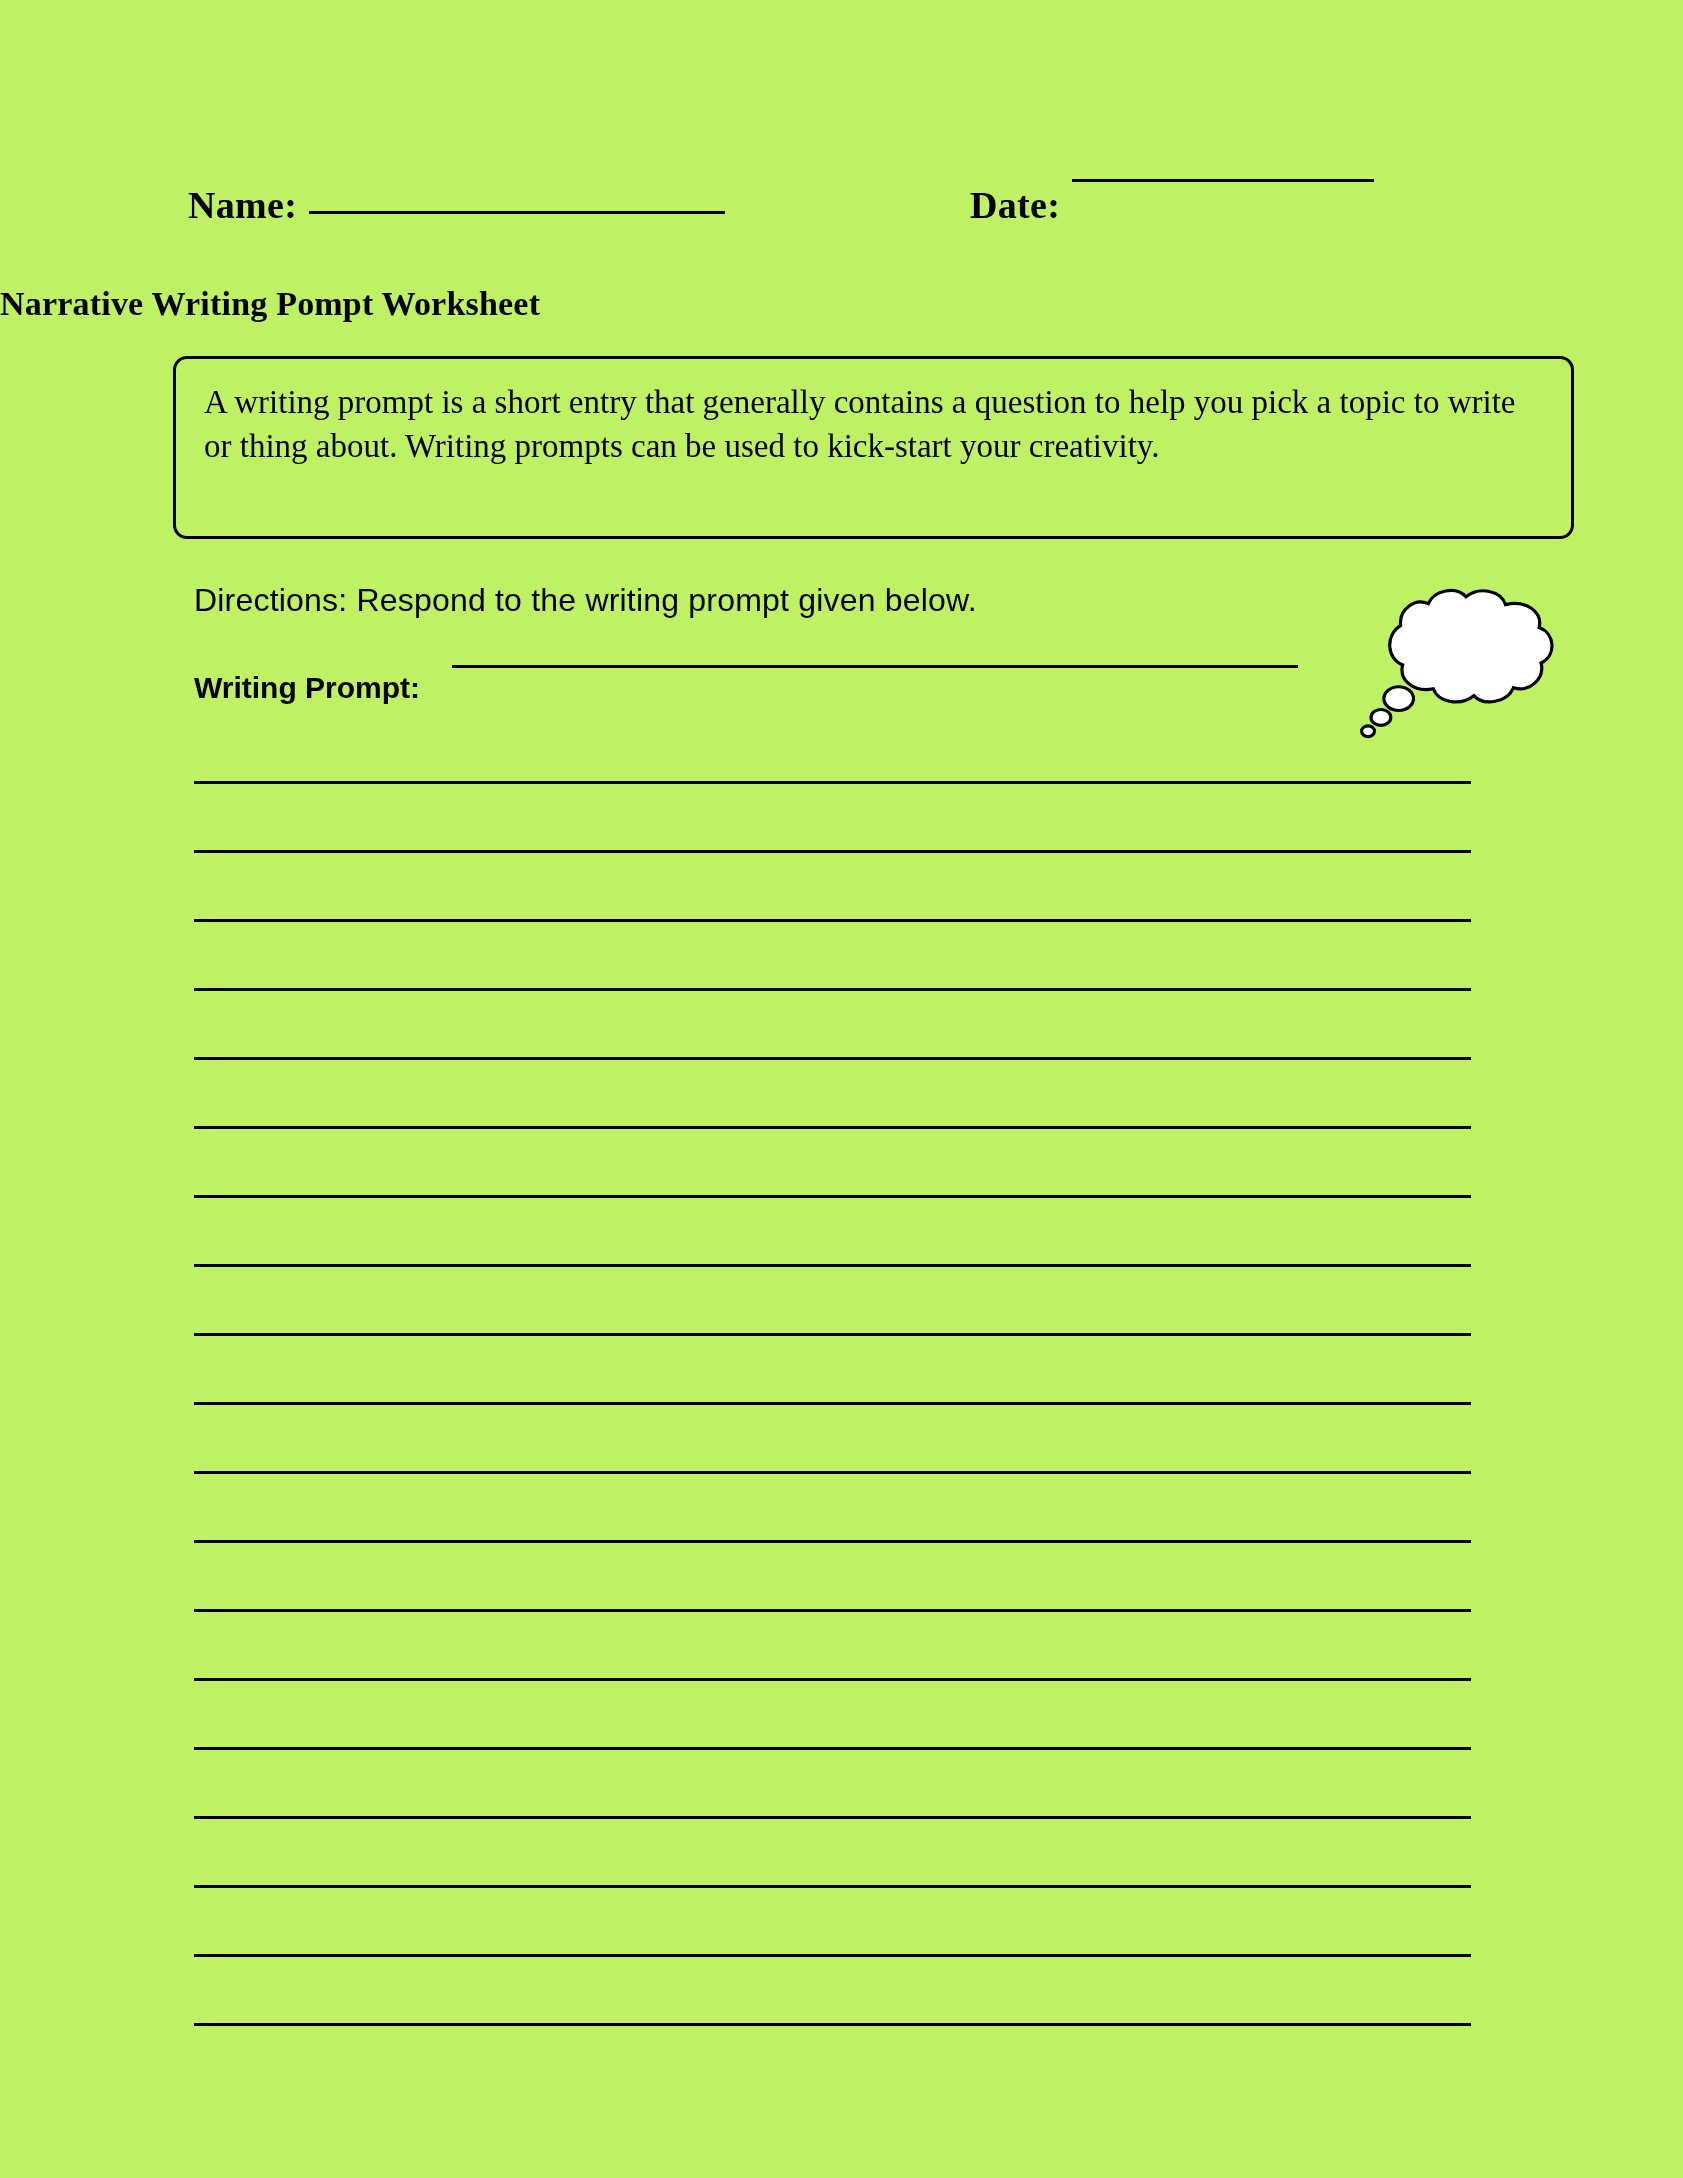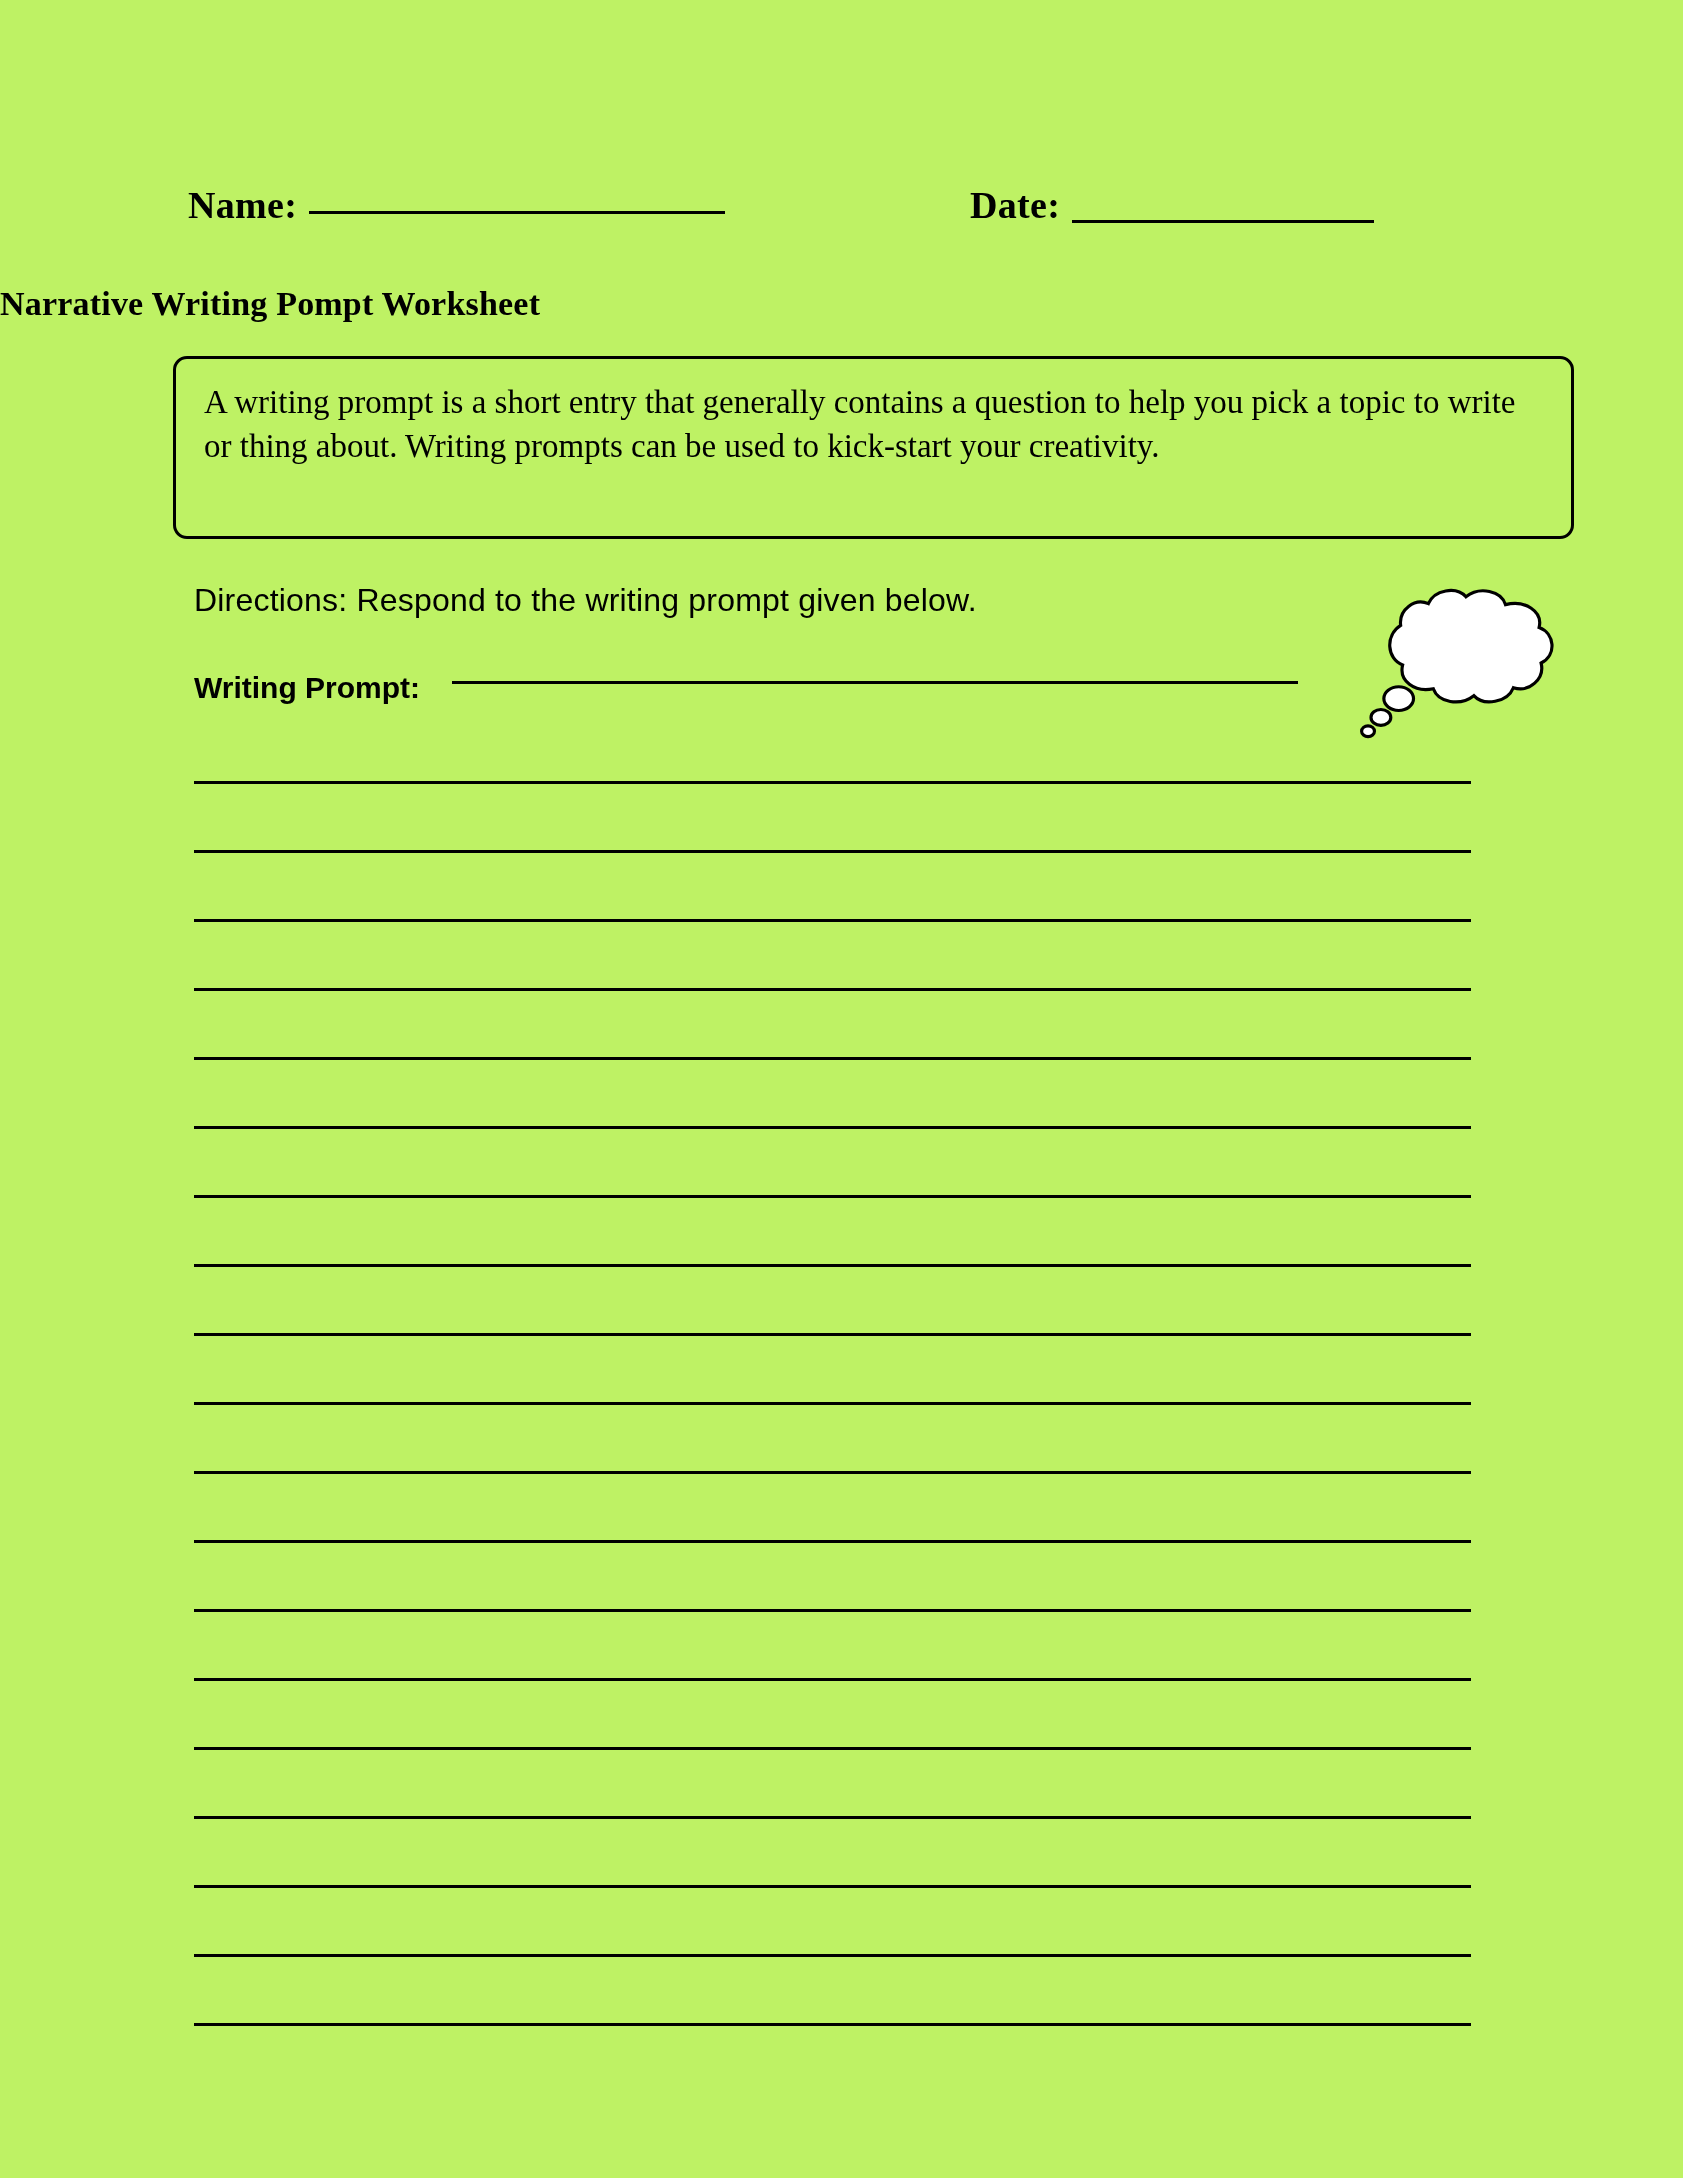--- a/index.html
+++ b/index.html
@@ -38,21 +38,21 @@
     left: 0;
     top: 0;
     display: flex;
     align-items: baseline;
   }
   .date-block {
     position: absolute;
     left: 782px;
     top: 0;
     display: flex;
-    align-items: flex-end;
+    align-items: flex-start;
   }
   .field-label {
     font-family: "Liberation Serif", serif;
     font-weight: bold;
     font-size: 38px;
     letter-spacing: 0.3px;
     white-space: nowrap;
   }
   .blank-line {
     display: inline-block;
@@ -106,21 +106,21 @@
     letter-spacing: 0.2px;
   }
 
   
   .prompt-row {
     position: absolute;
     left: 194px;
     top: 671px;
     width: 1148px;
     display: flex;
-    align-items: center;
+    align-items: flex-start;
     gap: 20px;
   }
   .prompt-label {
     font-family: "Liberation Sans", sans-serif;
     font-weight: bold;
     font-size: 30px;
     white-space: nowrap;
   }
   .prompt-rule {
     flex: 0 0 auto;

